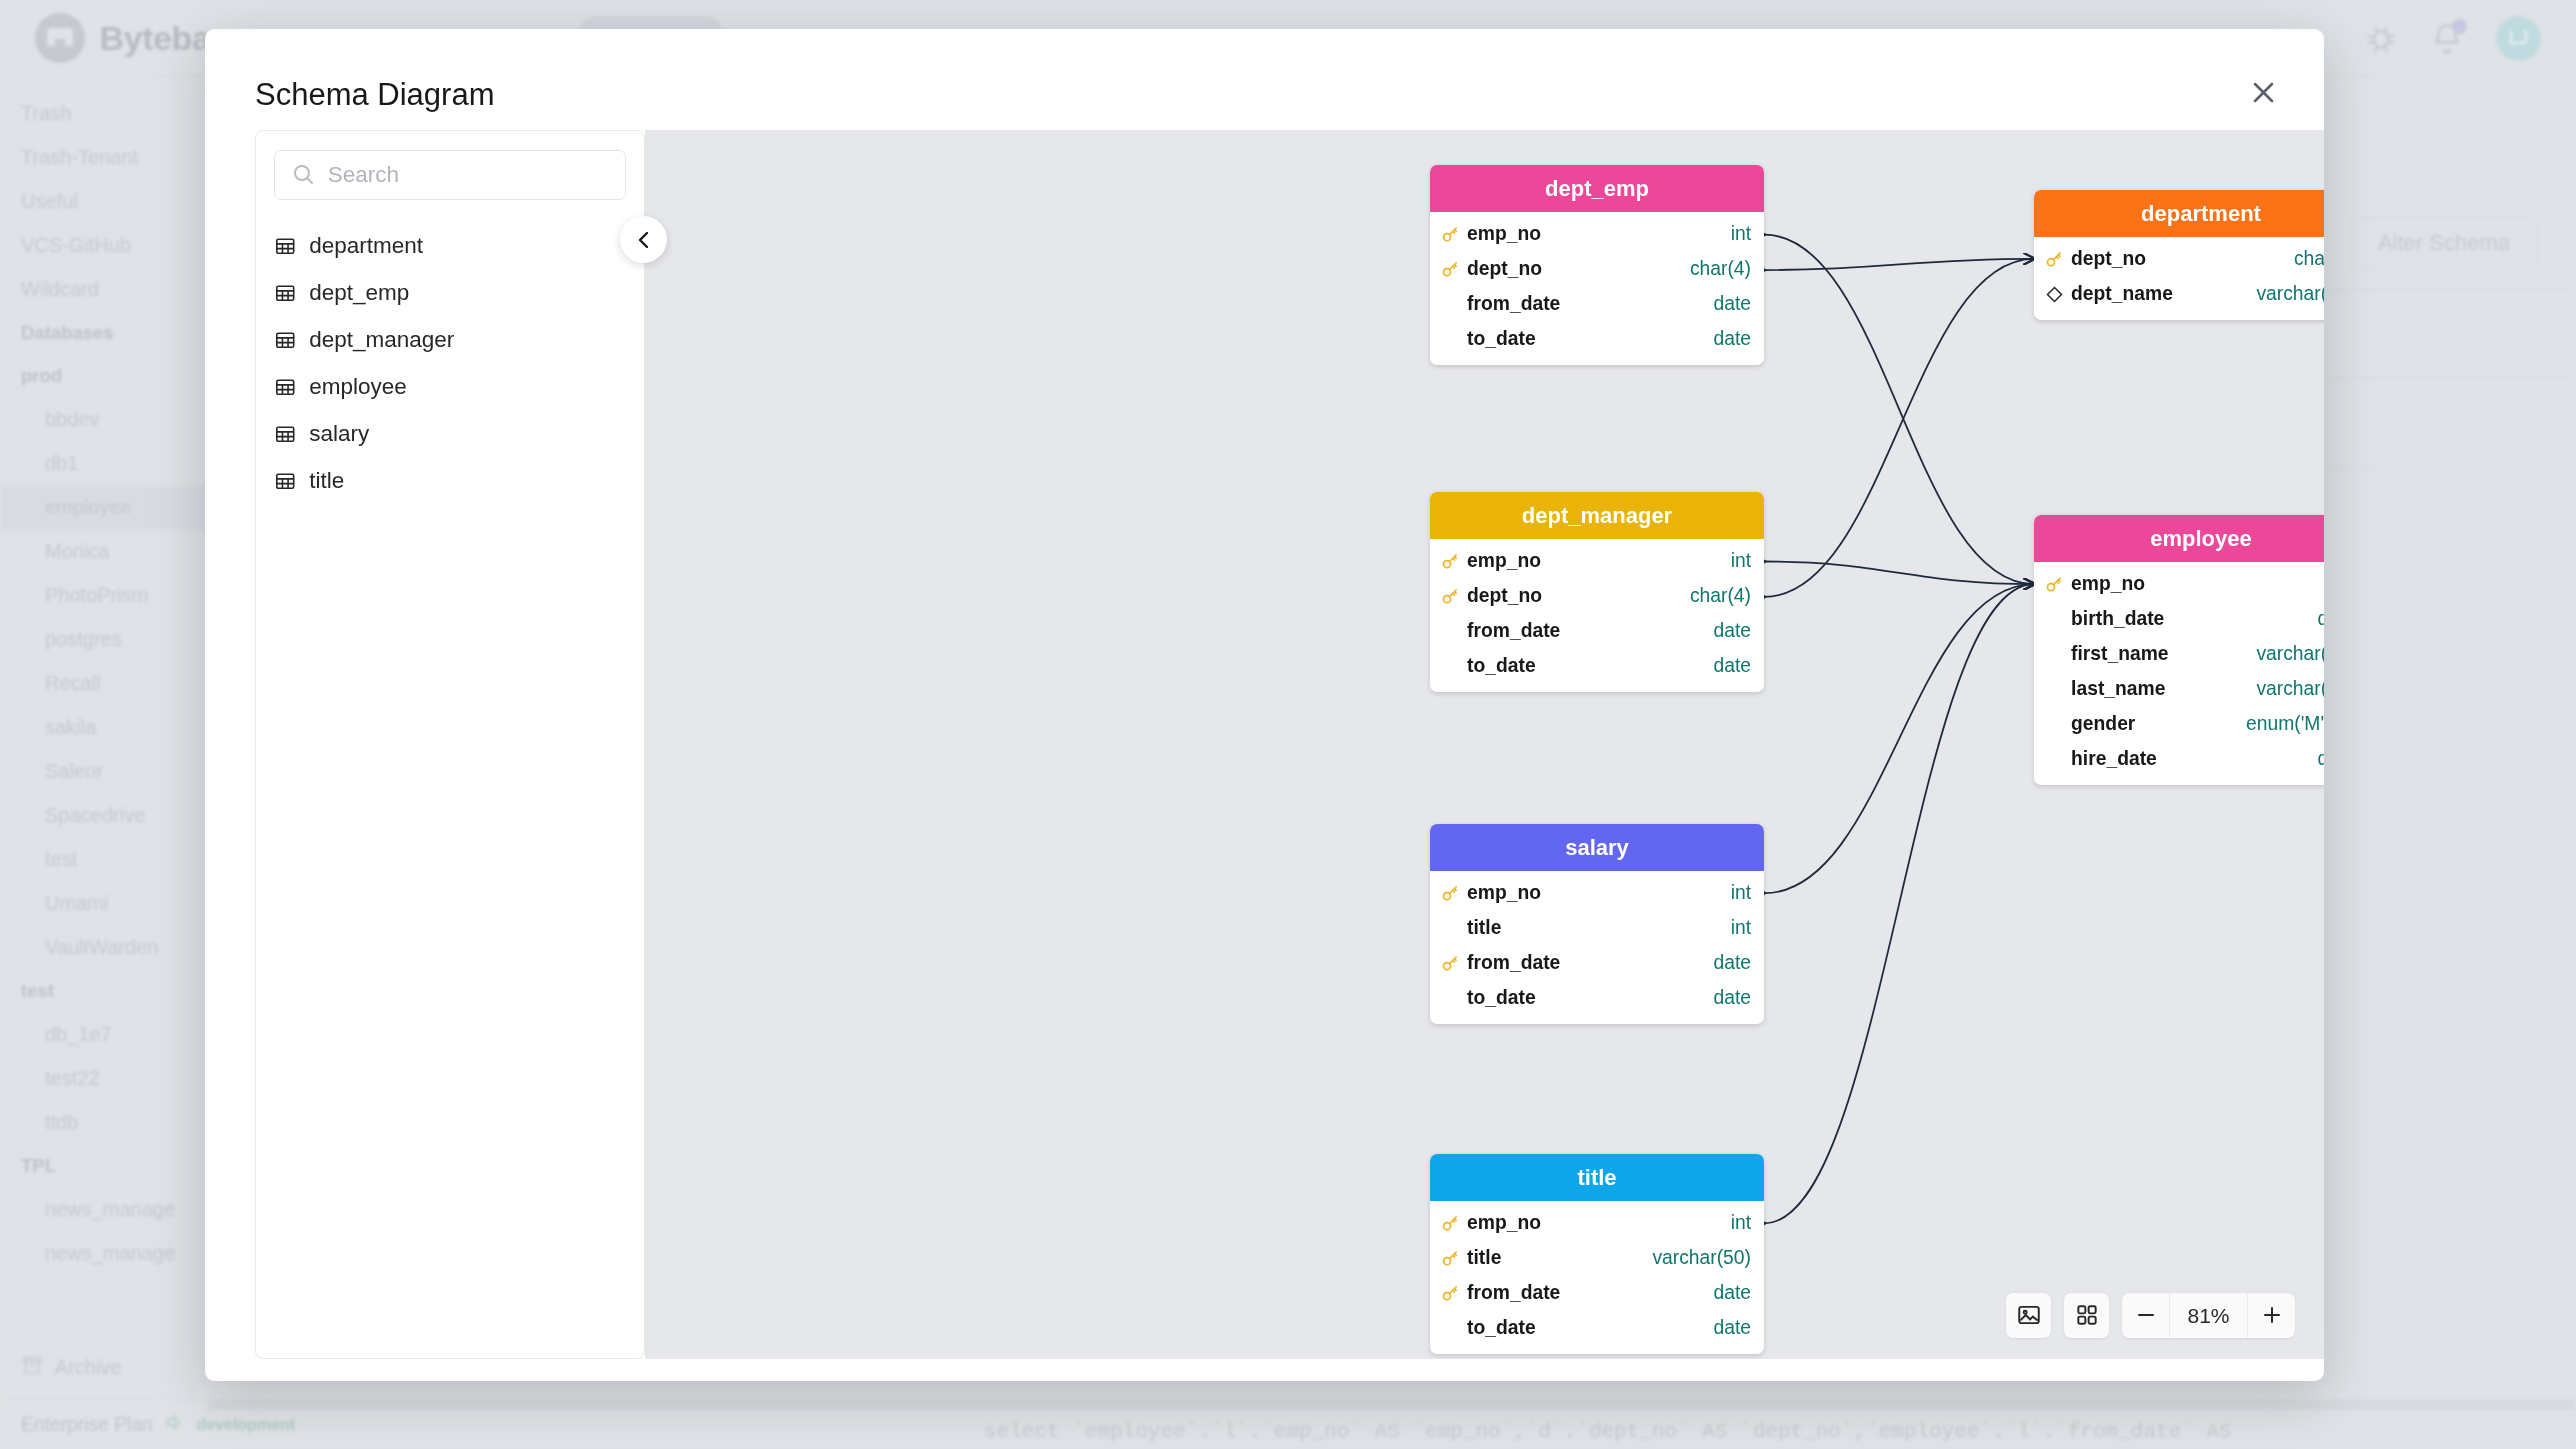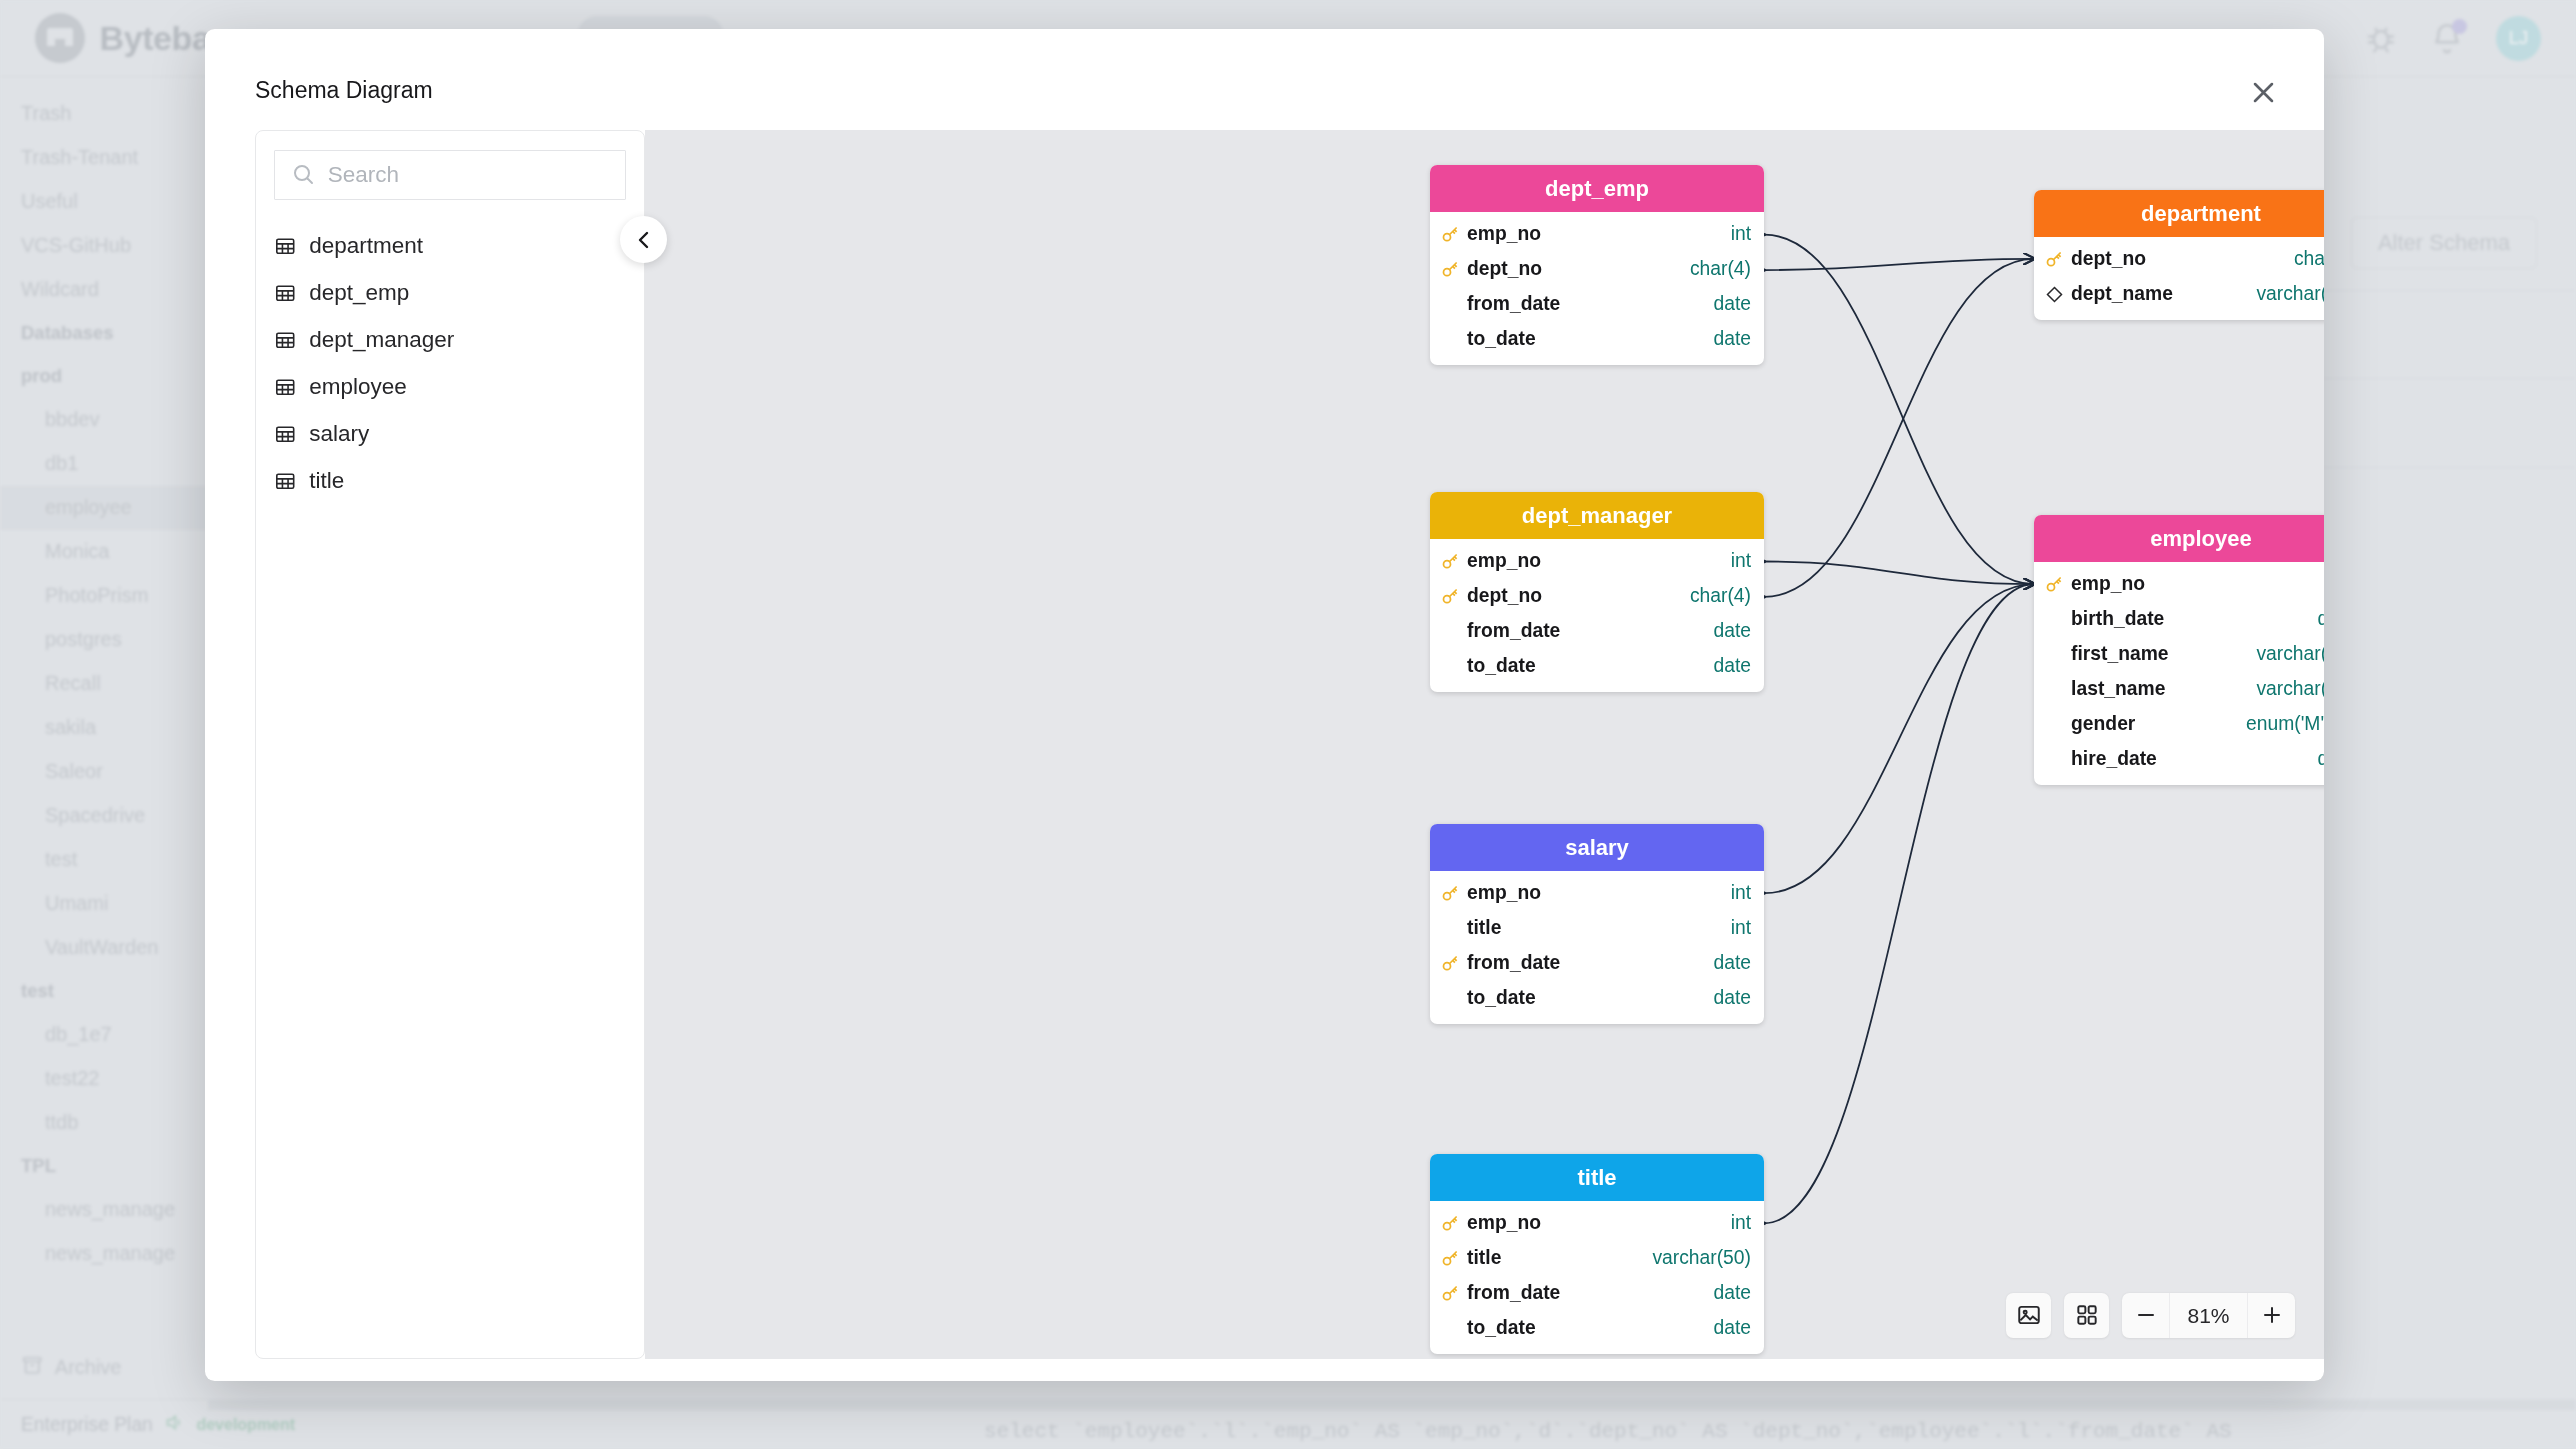--- a/index.html
+++ b/index.html
@@ -100,21 +100,21 @@
     position: absolute;
     left: 205px; top: 29px;
     width: 2119px; height: 1352px;
     background: #ffffff;
     border-radius: 9.7px;
     box-shadow: 0 14.5px 56px rgba(0,0,0,.18);
     overflow: hidden;
   }
   .modal-title {
     position: absolute; left: 50px; top: 48px;
-    font-size: 23px; color: #18181b; font-weight: 400;
+    font-size: 31px; color: #18181b; font-weight: 400;
   }
   .modal-close {
     position: absolute; right: 39px; top: 42px;
     width: 43px; height: 43px; color: #5b5f66;
     display: flex; align-items: center; justify-content: center;
   }
   .modal-close svg { width: 29px; height: 29px; }
 
   .modal-body {
     position: absolute; left: 0; right: 0; top: 101px; bottom: 22.5px;
@@ -123,21 +123,21 @@
 
   
   .left-panel {
     width: 390px; margin-left: 50px; margin-right: 0;
     border: 0.8px solid #e7e8ea; border-radius: 8px;
     background: #fff; position: relative;
     padding: 19.3px 0 0 0;
   }
   .search-box {
     margin: 0 17.7px 8px 17.7px;
-    height: 50px; border: 0.8px solid #e3e4e7; border-radius: 1px;
+    height: 50px; border: 0.8px solid #e3e4e7; border-radius: 7px;
     display: flex; align-items: center; gap: 13px; padding: 4px 16px;
   }
   .search-box svg { width: 24px; height: 24px; color: #b8bcc2; flex: none; }
   .search-input {
     border: none; outline: none; background: transparent;
     font-size: 22.5px; color: #3f3f46; width: 100%;
     font-family: "Liberation Sans", sans-serif;
   }
   .search-input::placeholder { color: #b1b5bb; }
   .table-list { padding: 14.5px 0 0 0; }

